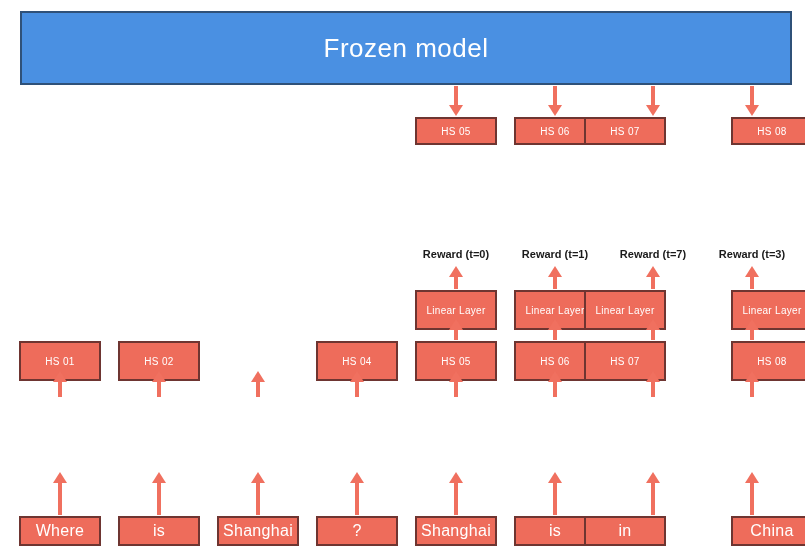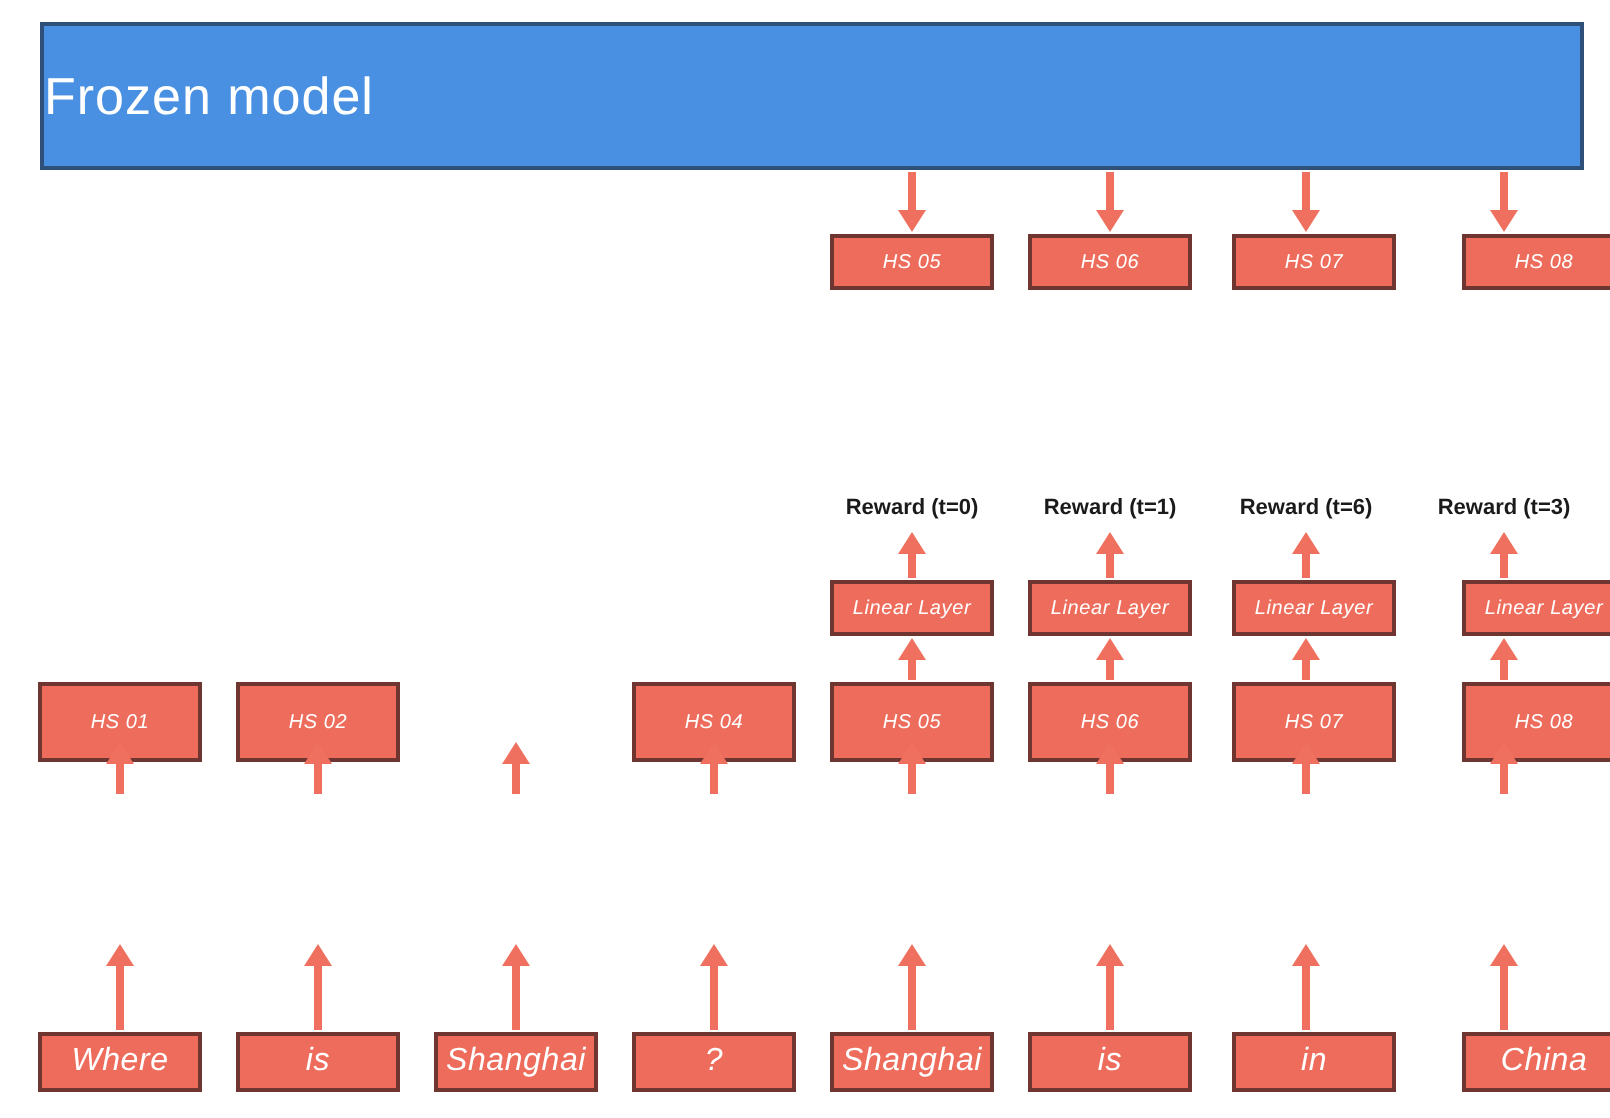--- a/index.html
+++ b/index.html
@@ -15,21 +15,21 @@
     background: #ffffff;
     overflow: hidden;
   }
 
   
   .big-box {
     position: absolute;
     box-sizing: border-box;
     display: flex;
     align-items: center;
-    justify-content: flex-start;
+    justify-content: center;
     color: var(--box-text, #ffffff);
     font-size: 26px;
     font-weight: 500;
     letter-spacing: 0.5px;
   }
   .frozen {
     left: 20px; top: 11px; width: 772px; height: 74px;
     background: var(--frozen-fill, #4a90e2);
     border: 2px solid var(--frozen-border, #2f5179);
   }
@@ -45,29 +45,28 @@
     box-sizing: border-box;
     width: 82px;
     background: var(--node-fill, #ee6c5b);
     border: 2px solid var(--node-border, #6e3531);
     color: var(--box-text, #ffffff);
     display: flex;
     align-items: center;
     justify-content: center;
     font-size: 10px;
     letter-spacing: 0.3px;
-    font-style: italic;
   }
   .r-top    { top: 117px; height: 28px; }
-  .r-linear { top: 290px; height: 28px; }
+  .r-linear { top: 290px; height: 40px; }
   .r-hs     { top: 341px; height: 40px; }
   .r-token  { top: 516px; height: 30px; font-size: 16px; }
 
   .bc1 { left: 19px; }  .bc2 { left: 118px; } .bc3 { left: 217px; } .bc4 { left: 316px; }
-  .bc5 { left: 415px; } .bc6 { left: 514px; } .bc7 { left: 616px; } .bc8 { left: 731px; }
+  .bc5 { left: 415px; } .bc6 { left: 514px; } .bc7 { left: 584px; } .bc8 { left: 731px; }
 
   
   .reward {
     position: absolute;
     top: 248px;
     width: 90px;
     text-align: center;
     font-size: 11px;
     font-weight: bold;
     color: var(--reward-text, #1a1a1a);
@@ -119,21 +118,21 @@
   <div class="arrow down g-frozen-out ac7"></div>
   <div class="arrow down g-frozen-out ac8"></div>
 
   <div class="node r-top bc5">HS 05</div>
   <div class="node r-top bc6">HS 06</div>
   <div class="node r-top bc7">HS 07</div>
   <div class="node r-top bc8">HS 08</div>
 
   <div class="reward rc5">Reward (t=0)</div>
   <div class="reward rc6">Reward (t=1)</div>
-  <div class="reward rc7">Reward (t=6)</div>
+  <div class="reward rc7">Reward (t=7)</div>
   <div class="reward rc8">Reward (t=3)</div>
 
   <div class="arrow up g-linear-out ac5"></div>
   <div class="arrow up g-linear-out ac6"></div>
   <div class="arrow up g-linear-out ac7"></div>
   <div class="arrow up g-linear-out ac8"></div>
 
   <div class="node r-linear bc5">Linear Layer</div>
   <div class="node r-linear bc6">Linear Layer</div>
   <div class="node r-linear bc7">Linear Layer</div>

